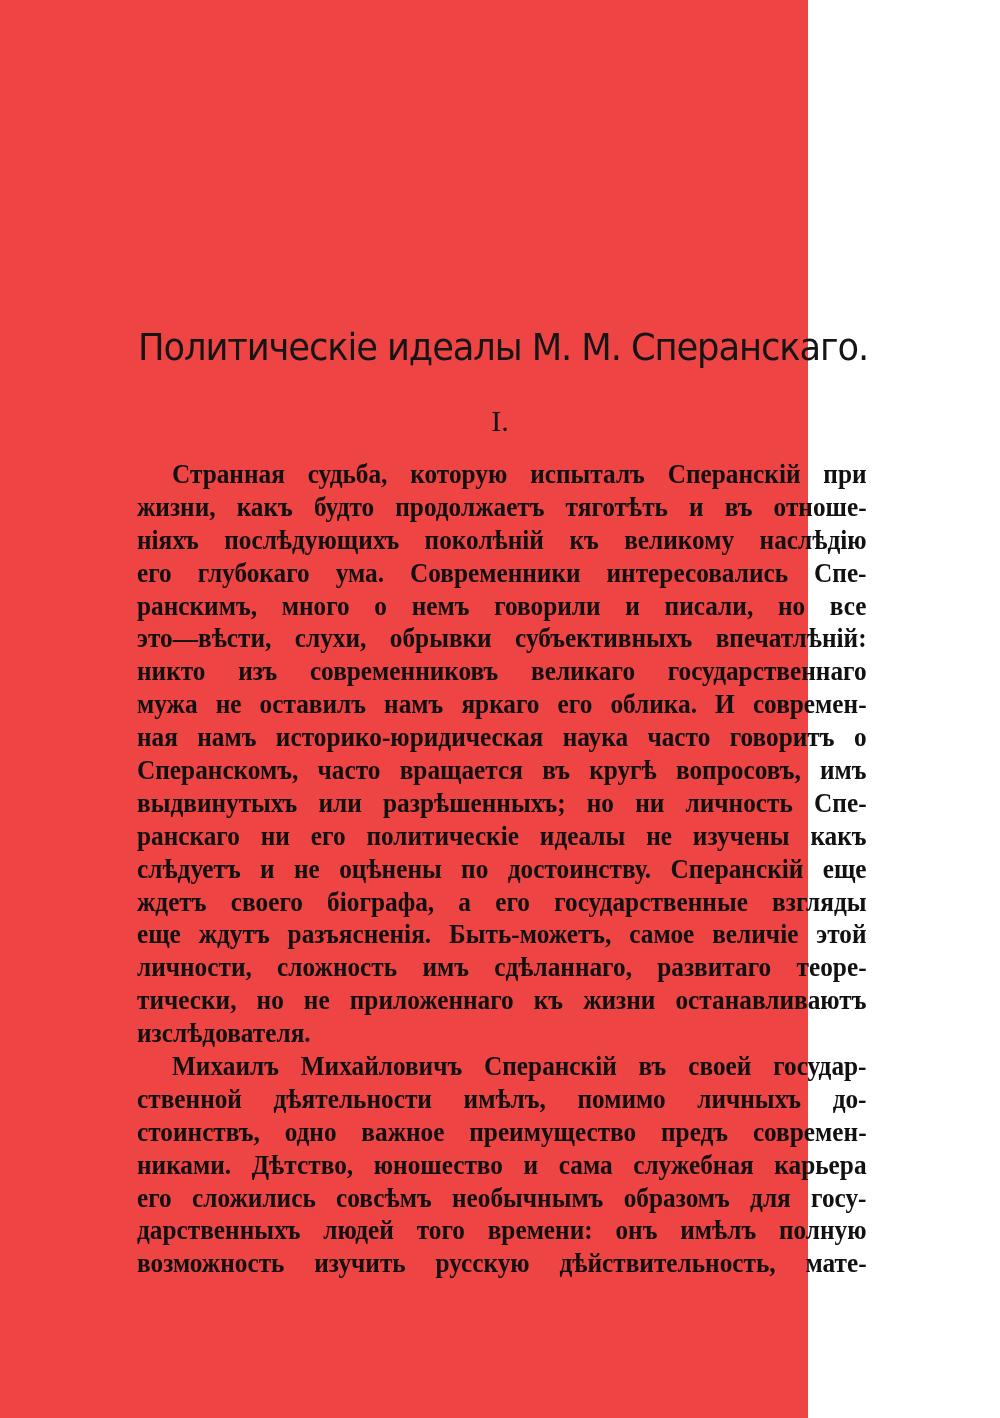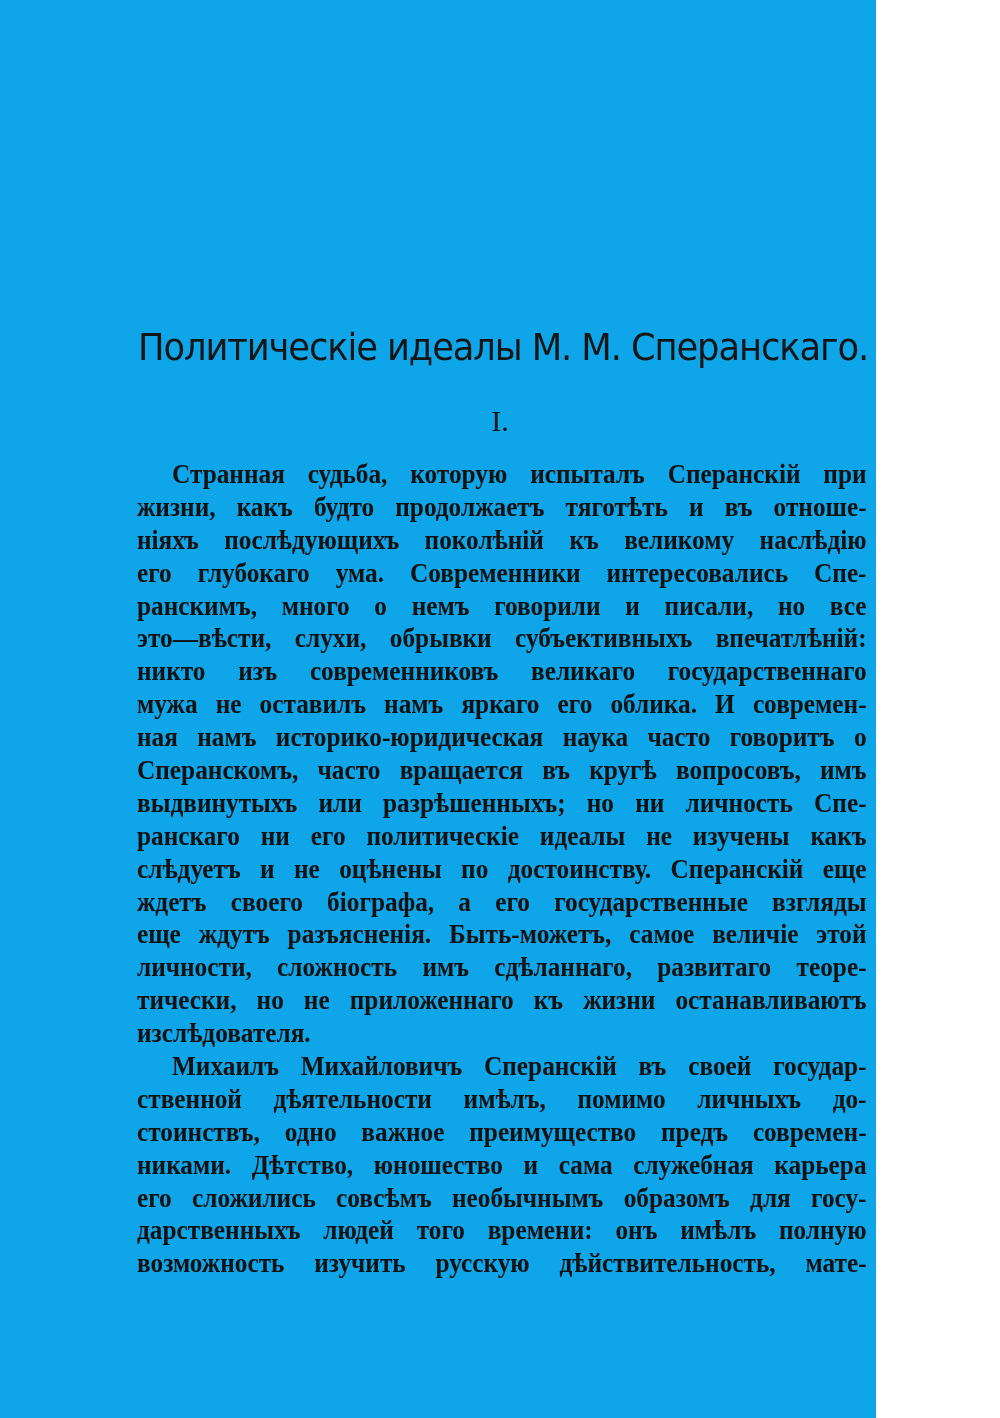--- a/index.html
+++ b/index.html
@@ -1,17 +1,17 @@
 <!DOCTYPE html>
 <html><head>
 <meta charset="utf-8">
 <style>
   html, body { margin: 0; padding: 0; background: #ffffff; }
   body { width: 1000px; height: 1418px; position: relative; overflow: hidden; }
-  .page { position: absolute; left: 0; top: 0; width: 876px; height: 1418px; background: #0ea5e9; color: #111111; }
+  .page { position: absolute; left: 0; top: 0; width: 808px; height: 1418px; background: #ef4444; color: #111111; }
   .title {
     position: absolute; left: 138px; top: 325px; width: 740px;
     font-family: "DejaVu Sans", sans-serif; font-size: 38px; font-weight: normal;
     letter-spacing: -1.2px; white-space: nowrap; color: #151515; transform: scaleX(0.93); transform-origin: left top;
   }
   .section-num {
     position: absolute; left: 0; top: 404px; width: 1000px; text-align: center;
     font-family: "Liberation Serif", serif; font-size: 30px; color: #151515;
     padding-left: 0px;
   }

